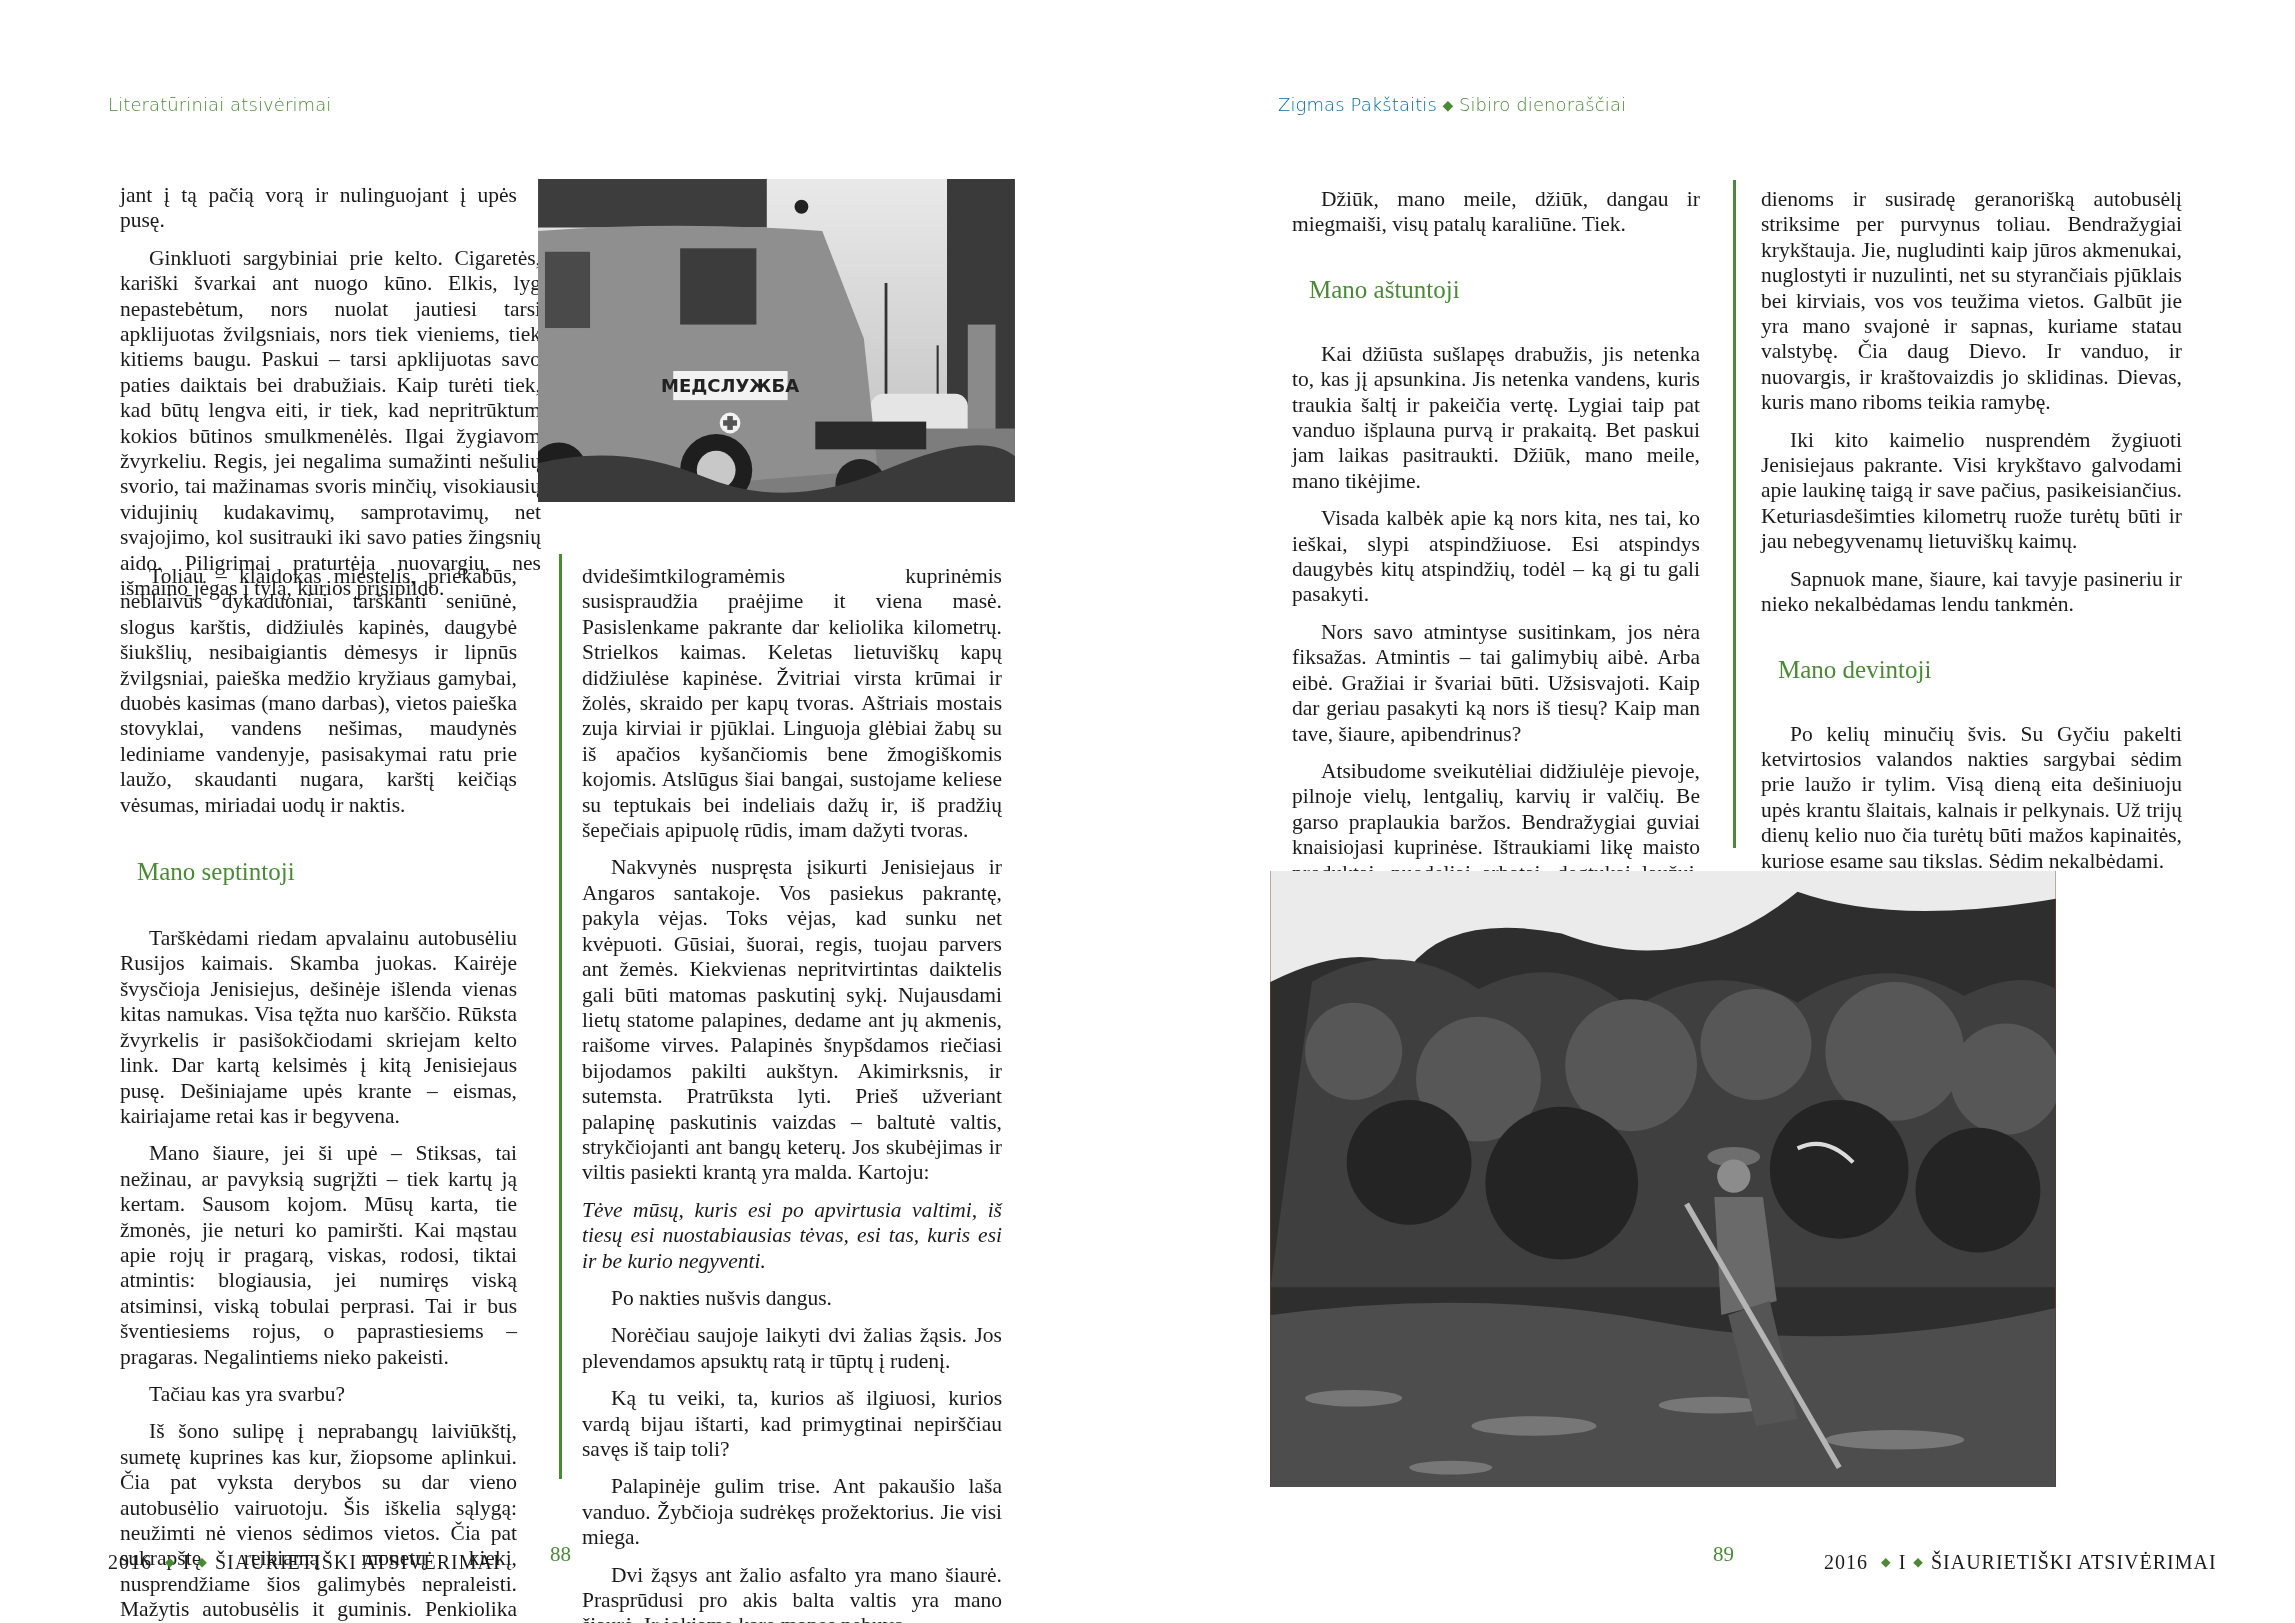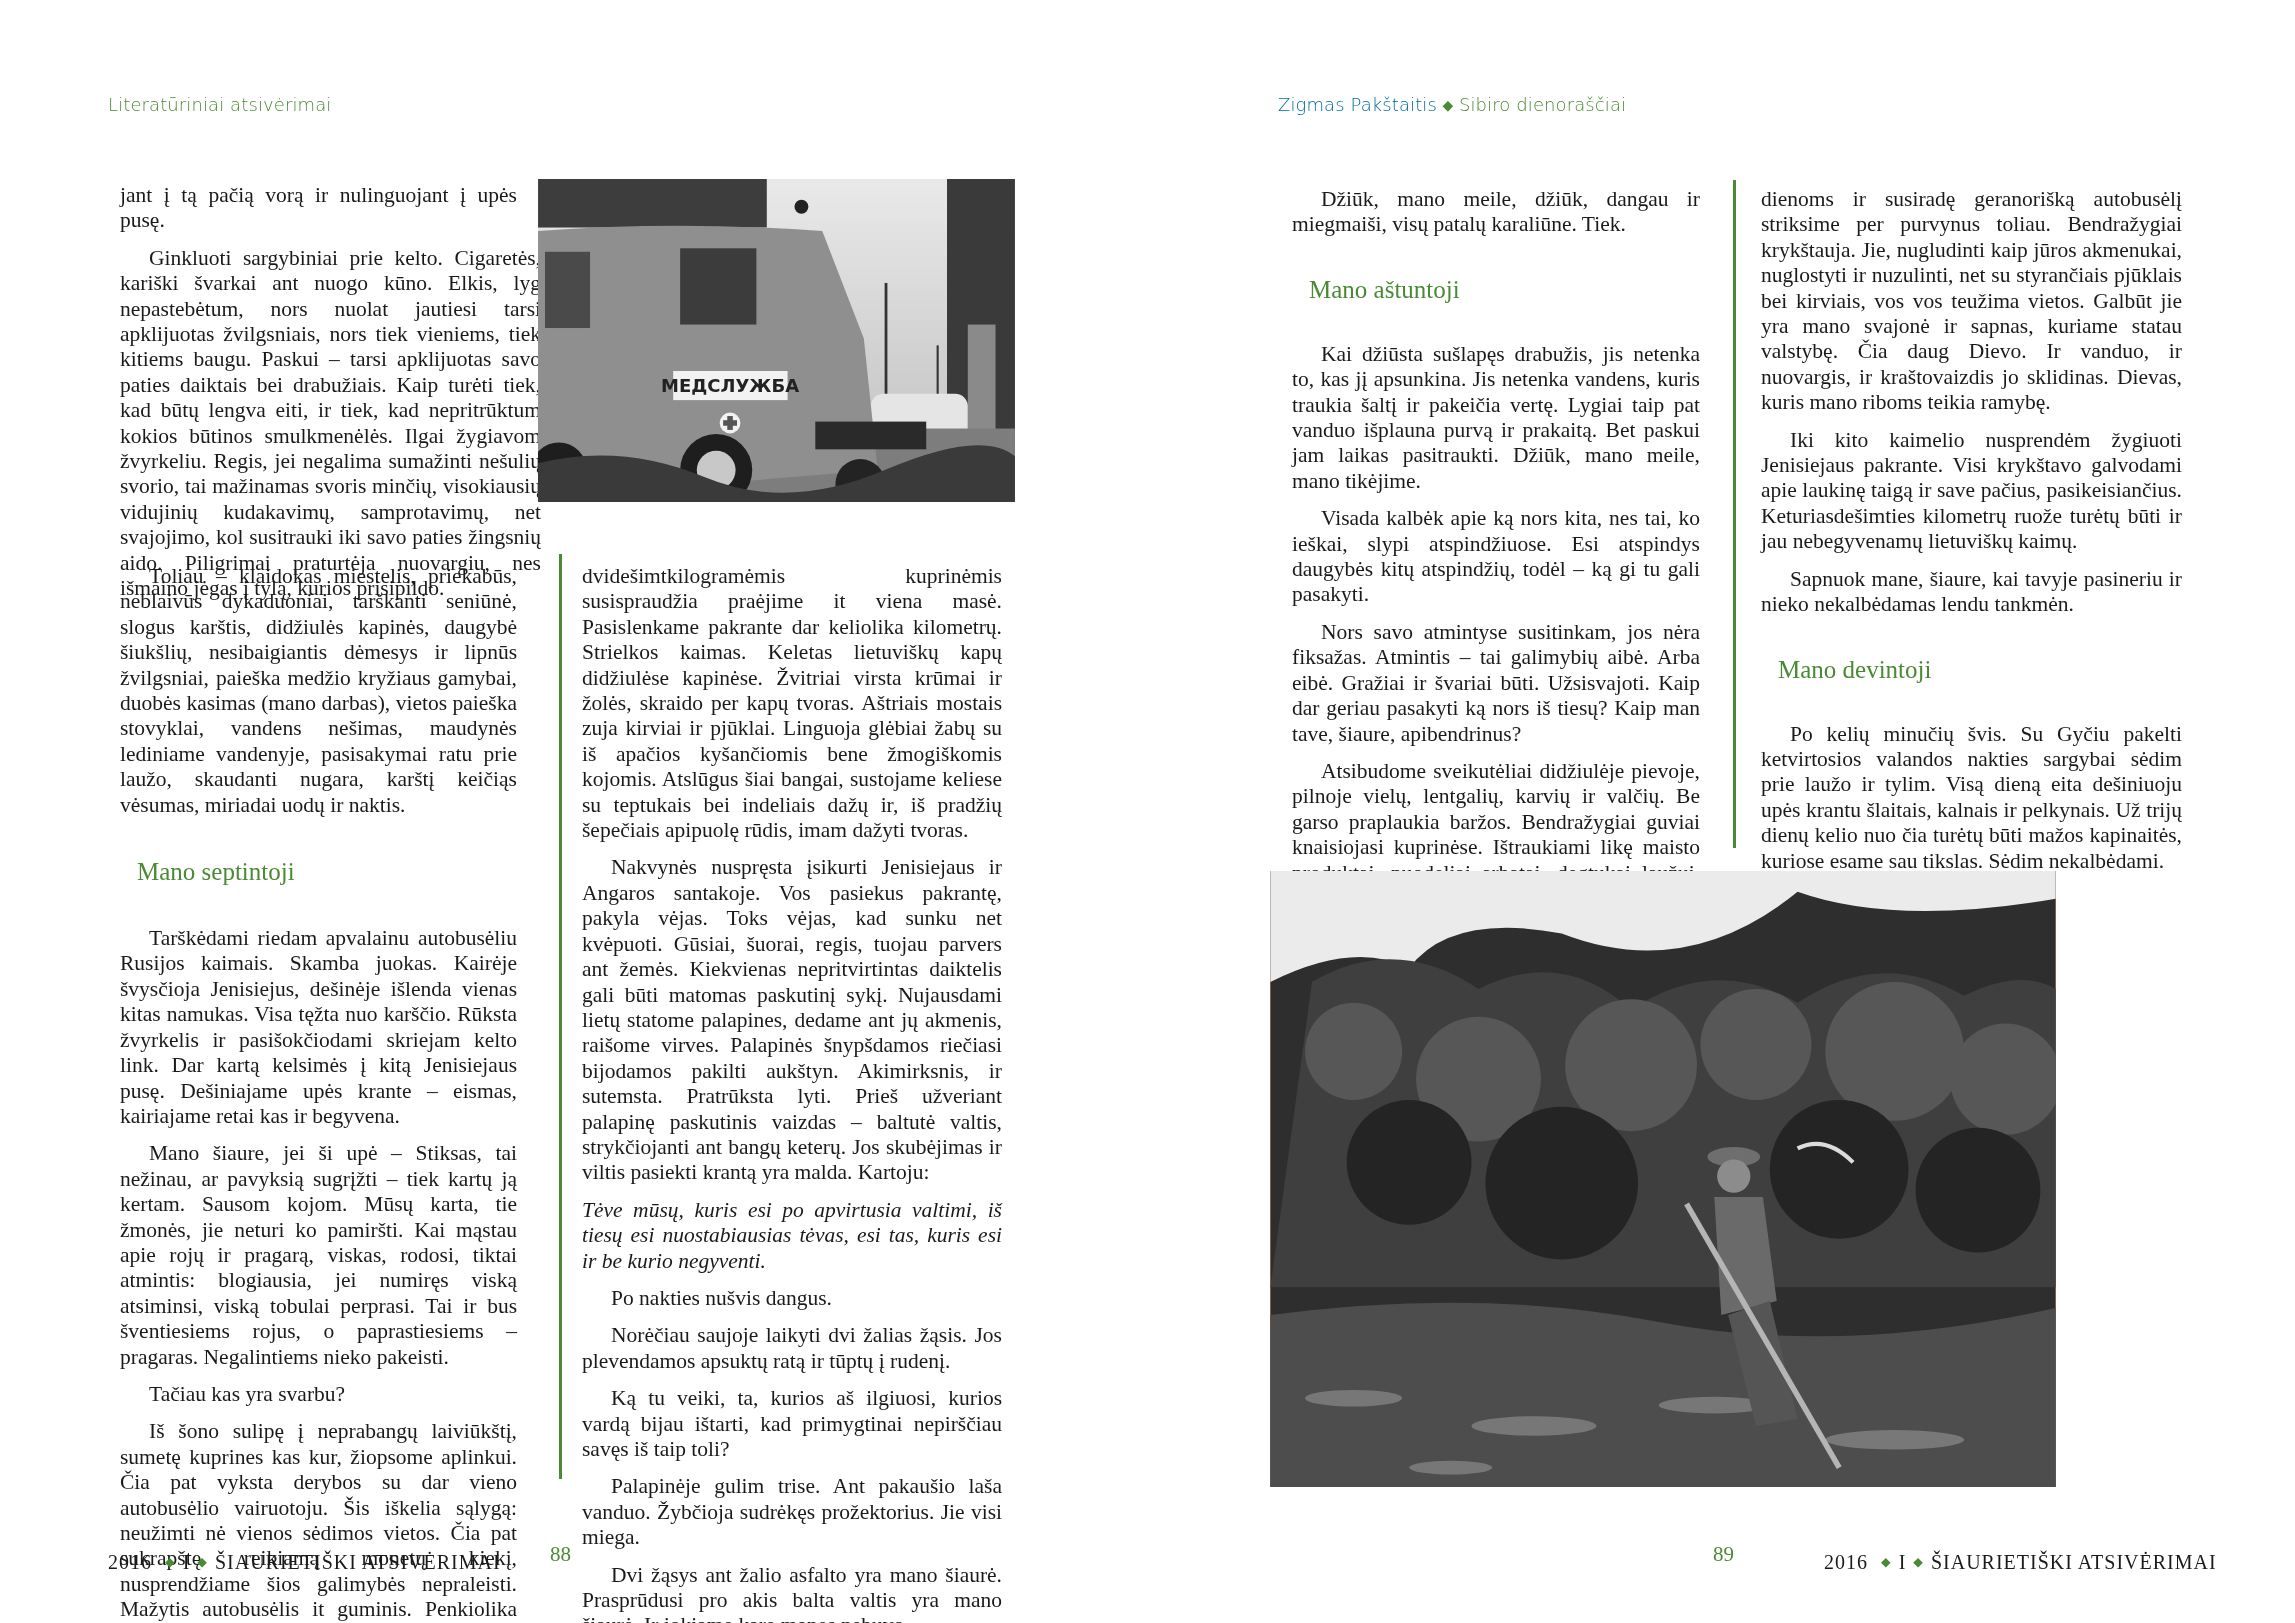--- a/index.html
+++ b/index.html
@@ -6,21 +6,21 @@
   body { width:2295px; height:1623px; position:relative; overflow:hidden; font-family:"Liberation Serif","DejaVu Serif",serif; color:#1a1a1a; }
   .running-head { position:absolute; top:94px; font-family:"DejaVu Sans","Liberation Sans",sans-serif; font-size:18px; letter-spacing:0.1px; color:#4a8a34; font-weight:300; }
   .running-head .author { color:#0369a1; }
   .running-head .sep { color:#4a8a34; font-size:14px; margin:0 5.6px; position:relative; top:-1.4px; }
   .col { position:absolute; font-size:21.5px; line-height:25.4px; text-align:justify; hyphens:manual; }
   .col p { margin:12px; text-indent:29px;font-family:Liberation Serif, serif; }
   .col p.noindent { text-indent:0; }
   .col p.ital { font-style:italic; text-indent:0; }
   .col h2 { font-weight:normal; color:#4a8a34; font-size:25px; margin:0; padding-left:29px; line-height:28px; }
   .rule { position:absolute; width:2.8px; background:#4a8a34; }
-  .photo { position:absolute; background:#fdba74; overflow:hidden; }
+  .photo { position:absolute; background:#c2410c; overflow:hidden; }
   .footer { position:absolute; top:1545px; font-size:20px; letter-spacing:1px; color:#1a1a1a; white-space:nowrap;margin-top:6px; }
   .footer .dot { color:#4a8a34; font-size:12.5px; margin:0 7px; position:relative; top:-2.8px; }
   .pageno { position:absolute; top:1542px; font-size:21px; color:#4a8a34; }
 </style>
 </head>
 <body>
 
 <div>
   <div class="running-head" style="left:108px;">Literatūriniai atsivėrimai</div>
 

